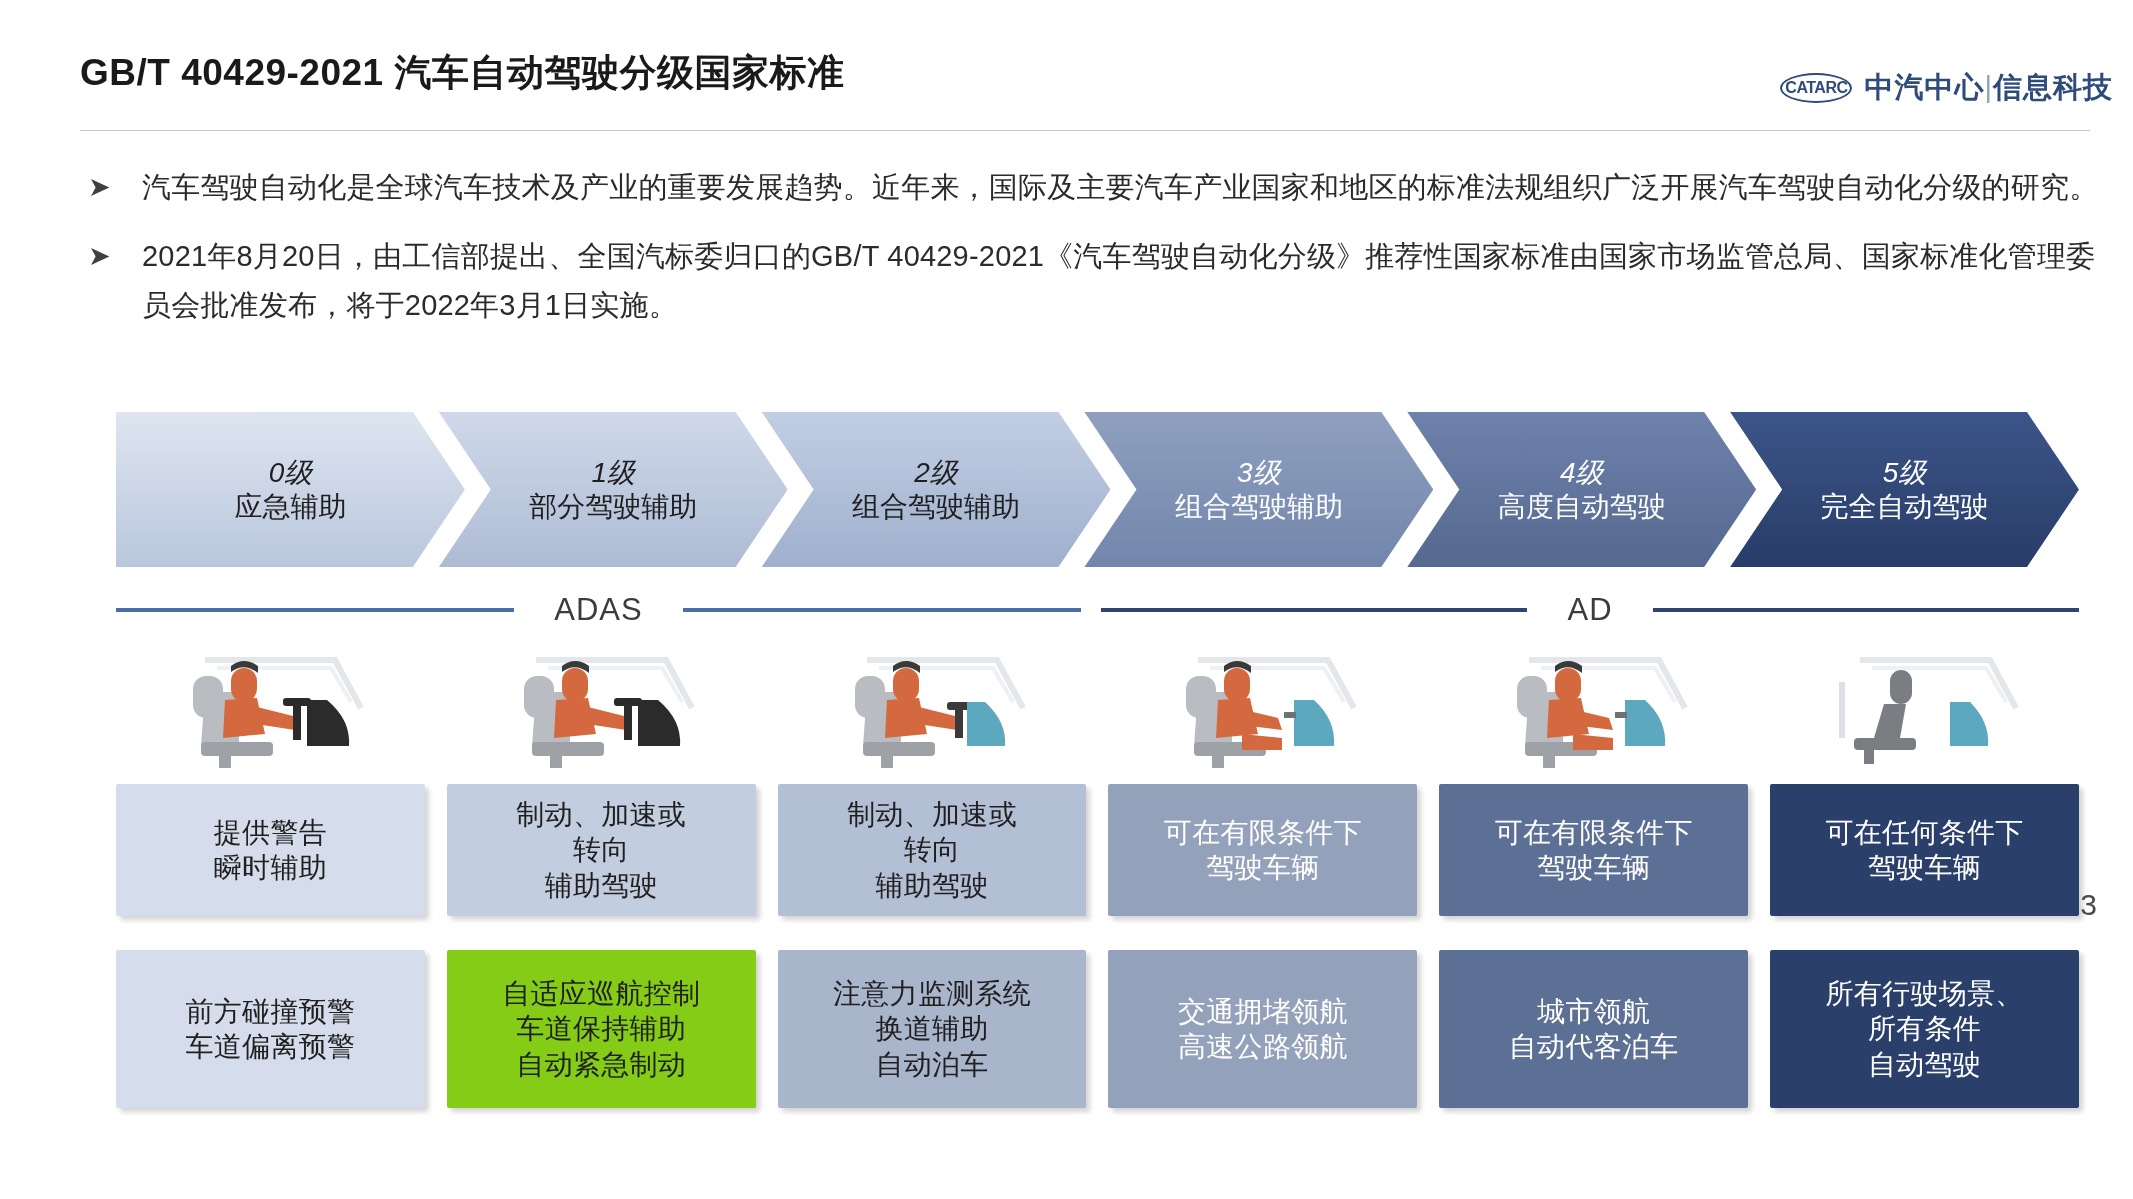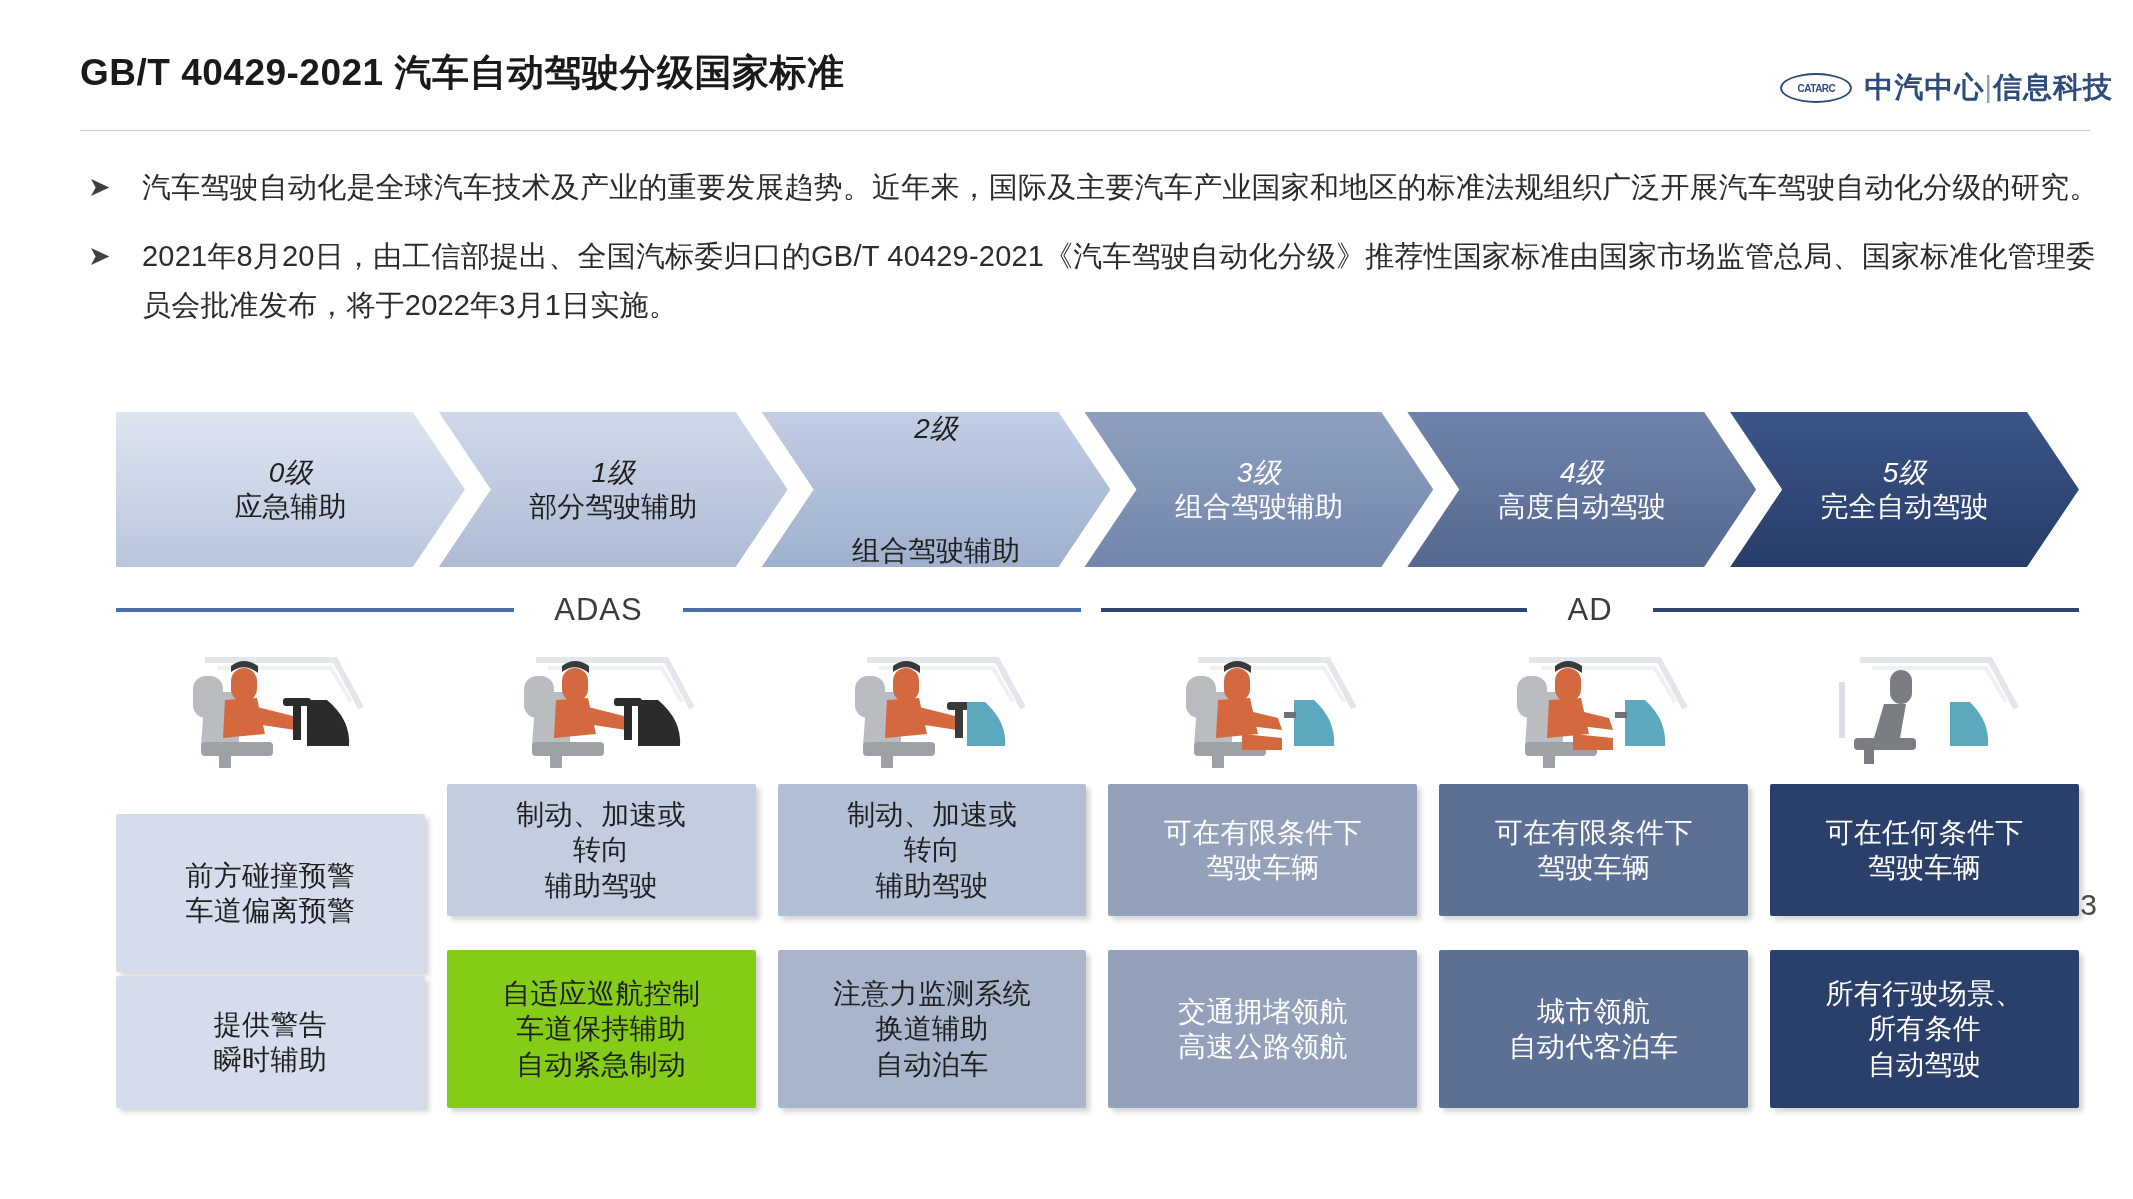--- a/index.html
+++ b/index.html
@@ -19,21 +19,21 @@
   }
   .brand {
     position: absolute; right: 36px; top: 68px;
     display: flex; align-items: center; gap: 12px;
     color: #2e4b7c;
   }
   .brand-mark {
     width: 72px; height: 30px; border: 2.5px solid #2e4b7c;
     border-radius: 50% / 50%;
     display: flex; align-items: center; justify-content: center;
-    font-size: 10px; font-weight: bold; letter-spacing: -0.5px;
+    font-size: 16px; font-weight: bold; letter-spacing: -0.5px;
     font-family: "Liberation Sans", sans-serif;
     text-align: center;
   }
   .brand-text {
     font-size: 29px; font-weight: bold; letter-spacing: 1px;
     white-space: nowrap;
   }
   .brand-sep { color: #8fa3c0; font-weight: normal; }
   .header-rule {
     position: absolute; left: 64px; top: 130px; width: 2010px; height: 1px;
@@ -146,21 +146,21 @@
 
   <div class="chev-band" id="chev-band">
       <div class="chev" style="background: linear-gradient(rgb(222, 229, 240) 0%, rgb(185, 198, 221) 100%); color: rgb(31, 31, 31); z-index: 10;">
         <div class="lvl">0级</div>
         <div class="nm">应急辅助</div>
       </div>
       <div class="chev" style="background: linear-gradient(rgb(207, 217, 234) 0%, rgb(174, 187, 212) 100%); color: rgb(31, 31, 31); z-index: 9;">
         <div class="lvl">1级</div>
         <div class="nm">部分驾驶辅助</div>
       </div>
-      <div class="chev" style="background: linear-gradient(rgb(194, 206, 228) 0%, rgb(159, 176, 205) 100%); color: rgb(31, 31, 31); z-index: 8; justify-content: space-between;">
+      <div class="chev" style="background: linear-gradient(rgb(194, 206, 228) 0%, rgb(159, 176, 205) 100%); color: rgb(31, 31, 31); z-index: 8;">
         <div class="lvl">2级</div>
         <div class="nm">组合驾驶辅助</div>
       </div>
       <div class="chev" style="background: linear-gradient(rgb(143, 160, 191) 0%, rgb(114, 134, 172) 100%); color: rgb(255, 255, 255); z-index: 7;">
         <div class="lvl">3级</div>
         <div class="nm">组合驾驶辅助</div>
       </div>
       <div class="chev" style="background: linear-gradient(rgb(110, 130, 172) 0%, rgb(85, 104, 143) 100%); color: rgb(255, 255, 255); z-index: 6;">
         <div class="lvl">4级</div>
         <div class="nm">高度自动驾驶</div>
@@ -196,27 +196,27 @@
             <rect x="54" y="114" width="12" height="12" fill="#9ea1a6"></rect>
             <rect x="66" y="26" width="26" height="34" rx="13" fill="#d4693f"></rect>
             <path d="M66 30 Q79 20 93 31 L93 24 Q79 14 66 24 Z" fill="#3a3a3a"></path>
             <path d="M60 58 L92 56 L100 92 L58 96 Z" fill="#d4693f"></path>
             <path d="M80 62 L128 74 L130 88 L78 80 Z" fill="#d4693f"></path>
             <rect x="128" y="58" width="8" height="40" fill="#2b2b2b"></rect>
             <rect x="118" y="56" width="28" height="8" rx="3" fill="#2b2b2b"></rect>
             <path d="M142 58 L142 104 L184 104 Q186 78 162 58 Z" fill="#2b2b2b"></path>
           </svg>
         </div>
+        <div class="box box-a" style="background: rgb(213, 221, 236); color: rgb(31, 31, 31);">
+          <div>提供警告</div>
+          <div>瞬时辅助</div>
+        </div>
         <div class="box box-b" style="background: rgb(213, 221, 236); color: rgb(31, 31, 31);">
           <div>前方碰撞预警</div>
           <div>车道偏离预警</div>
-        </div>
-        <div class="box box-a" style="background: rgb(213, 221, 236); color: rgb(31, 31, 31);">
-          <div>提供警告</div>
-          <div>瞬时辅助</div>
         </div>
       </div>
       <div class="col">
         <div class="illus">
           <svg width="210" height="130" viewBox="0 0 210 130">
             <path d="M40 18 L170 18 L196 66" fill="none" stroke="#e3e6ea" stroke-width="6"></path>
             <path d="M52 26 L166 26 L186 60" fill="none" stroke="#eef0f3" stroke-width="4"></path>
             <rect x="28" y="34" width="30" height="42" rx="13" fill="#b9bcc0"></rect>
             <path d="M40 50 L74 50 L74 104 L36 104 Z" fill="#b9bcc0"></path>
             <rect x="36" y="100" width="72" height="14" rx="4" fill="#9ea1a6"></rect>

